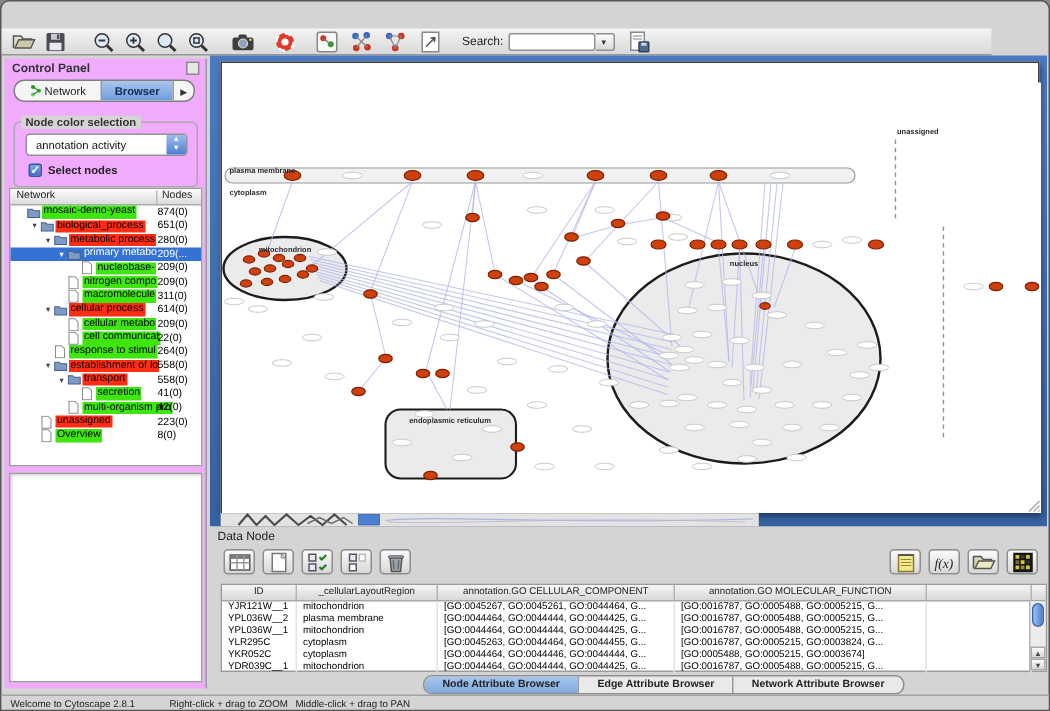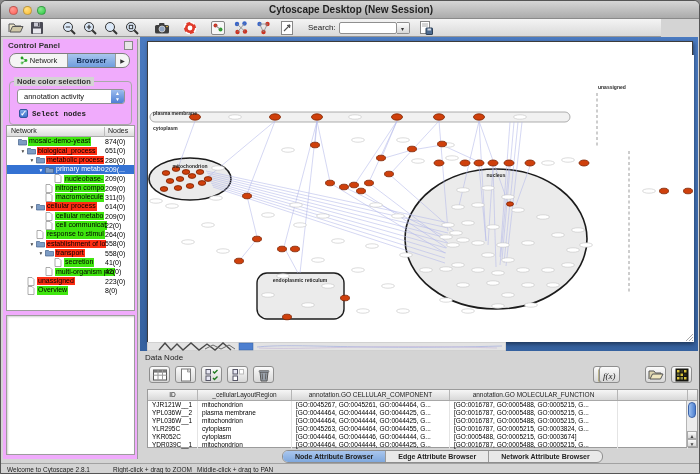--- a/index.html
+++ b/index.html
@@ -40,21 +40,21 @@
   .cp-tab.arrow   { width:13px; font-size:6px; color:#333; }
   .groupbox { position:absolute; left:6px; top:42px; width:123px; height:44px; border:1px solid #a9a9a9; border-radius:4px; }
   .groupbox .gl { position:absolute; left:4px; top:-5px; background:#d4d4d4; padding:0 3px; font-size:7.5px; font-weight:bold; color:#333; }
   .combo { position:absolute; left:7px; top:7px; width:108px; height:15px; background:#fff;
     border:1px solid #939393; border-radius:3px; font-size:7.5px; color:#111; line-height:13px; padding-left:6px; }
   .combo .cap { position:absolute; right:0; top:0; width:13px; height:13px; border-radius:0 2px 2px 0;
     background:linear-gradient(#9cbcee,#4e7fd4); color:#fff; font-size:5px; line-height:6px; text-align:center; }
   .checkrow { position:absolute; left:9px; top:27px; display:flex; align-items:center; gap:4px; }
   .checkbox { width:9px; height:9px; border-radius:2px; background:linear-gradient(#7fa8e6,#3f72ce);
     border:1px solid #33559c; color:#fff; font-size:8px; line-height:8px; font-weight:bold; text-align:center; }
-  .checklabel { font-size:7.5px; font-weight:bold; color:#222;font-family:Liberation Mono, monospace; }
+  .checklabel { font-size:7.5px; font-weight:bold; color:#222; }
   .treewrap { position:absolute; left:3px; top:86px; width:129px; height:186px; background:#fff; border:1px solid #9d9d9d; }
   .tree-header { position:relative; height:11px; background:linear-gradient(#fdfdfd,#dcdcdc); border-bottom:1px solid #aaa; font-size:7px; color:#222; }
   .tree-header .c1 { position:absolute; left:4px; top:1px; }
   .tree-header .c2 { position:absolute; left:97px; top:1px; border-left:1px solid #bbb; padding-left:3px; height:10px; }
   .tr-row { position:relative; height:9.3px; display:flex; align-items:center; font-size:7px; white-space:nowrap; }
   .tr-row.sel { background:#3472d3; }
   .tr-arrow { font-size:5.5px; color:#444; width:8px; text-align:center; flex:0 0 auto;}
   .tr-row.sel .tr-arrow{ color:#fff; }
   .tr-ico { width:10px; flex:0 0 auto; display:flex; align-items:center; }
   .tr-label { padding:0 1px; line-height:8.5px; overflow:hidden; }
@@ -98,26 +98,20 @@
   .dp-tab.active { background:linear-gradient(#a9c6ee,#7fa8dd); }
   
   .statusbar { position:absolute; left:0; top:462px; width:700px; height:12px; background:#d4d4d4; border-top:1px solid #a2a2a2; }
   .statusbar span { position:absolute; top:2px; font-size:6.5px; color:#222; }
 </style>
 </head>
 <body>
 
 <div class="app">
 
-  <div class="titlebar">
-    <span class="tl red"></span>
-    <span class="tl yel"></span>
-    <span class="tl grn"></span>
-    <div class="title">Cytoscape Desktop (New Session)</div>
-  </div>
 
   <div class="toolbar">
     <div id="tb-icons" style="display:flex;align-items:center;">
         <div class="tbi" style="margin-left: 6px;">
           <svg width="16" height="16" viewBox="0 0 16 16">
             <path d="M1,12 V4 h5 l1.5,2 H13 v2" fill="#e8e2c8" stroke="#555" stroke-width="1"></path>
             <path d="M2,12 L4.5,6.5 H15 L12.5,12 Z" fill="#cfc8a8" stroke="#555" stroke-width="1"></path>
           </svg>
         </div>
         <div class="tbi" style="margin-left: 4px;">
@@ -686,21 +680,21 @@
         </div>
         <div class="dp-btn" style="left: 446px;">
           <svg width="16" height="16" viewBox="0 0 16 16">
             <rect x="3" y="3" width="10" height="11" fill="#f6e98c" stroke="#8a7a2a"></rect>
             <line x1="4.5" y1="6" x2="11.5" y2="6" stroke="#8a7a2a" stroke-width="0.6"></line>
             <line x1="4.5" y1="8" x2="11.5" y2="8" stroke="#8a7a2a" stroke-width="0.6"></line>
             <line x1="4.5" y1="10" x2="11.5" y2="10" stroke="#8a7a2a" stroke-width="0.6"></line>
             <line x1="3" y1="3" x2="13" y2="3" stroke="#555" stroke-width="1.4"></line>
           </svg>
         </div>
-        <div class="dp-btn" style="left: 452px;">
+        <div class="dp-btn" style="left: 472px;">
           <svg width="16" height="16" viewBox="0 0 16 16">
             <text x="1" y="11.5" font-size="9" font-style="italic" font-family="Liberation Serif, serif" fill="#222">f(x)</text>
           </svg>
         </div>
         <div class="dp-btn" style="left: 498px;">
           <svg width="16" height="16" viewBox="0 0 16 16">
             <path d="M1,12 V4 h5 l1.5,2 H13 v2" fill="#dcd4ae" stroke="#555"></path>
             <path d="M2,12 L4.5,7 H15 L12.5,12 Z" fill="#efe7c0" stroke="#555"></path>
           </svg>
         </div>

